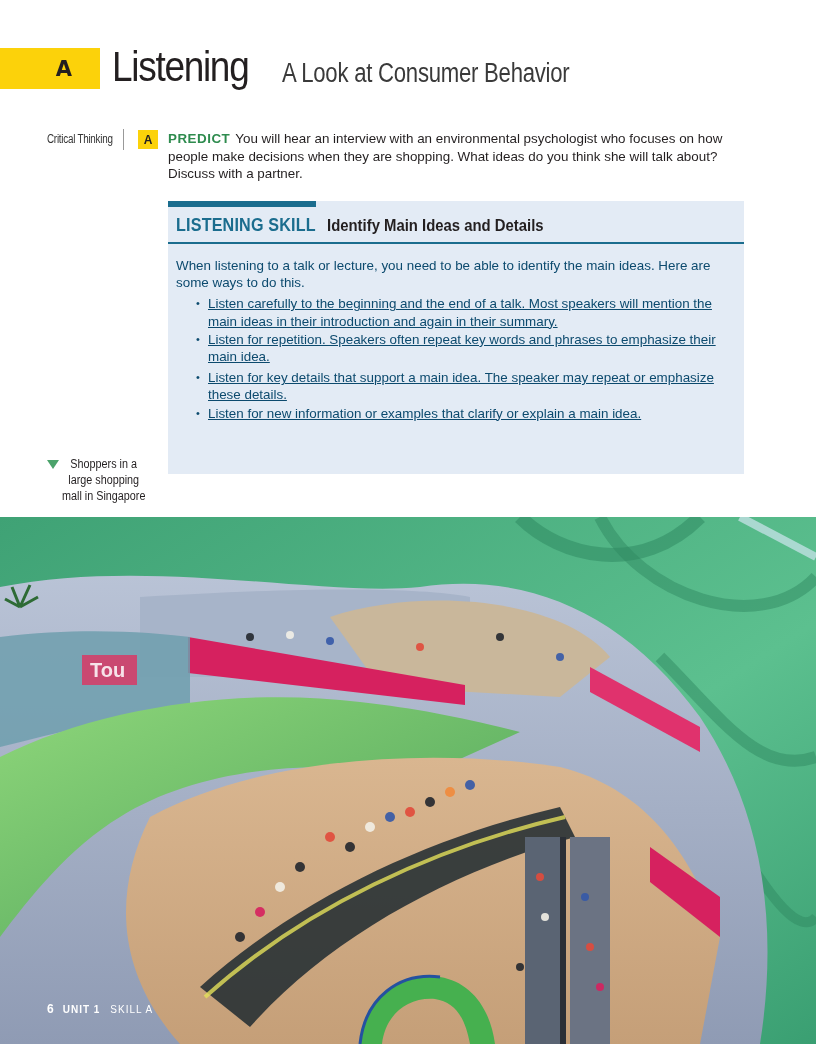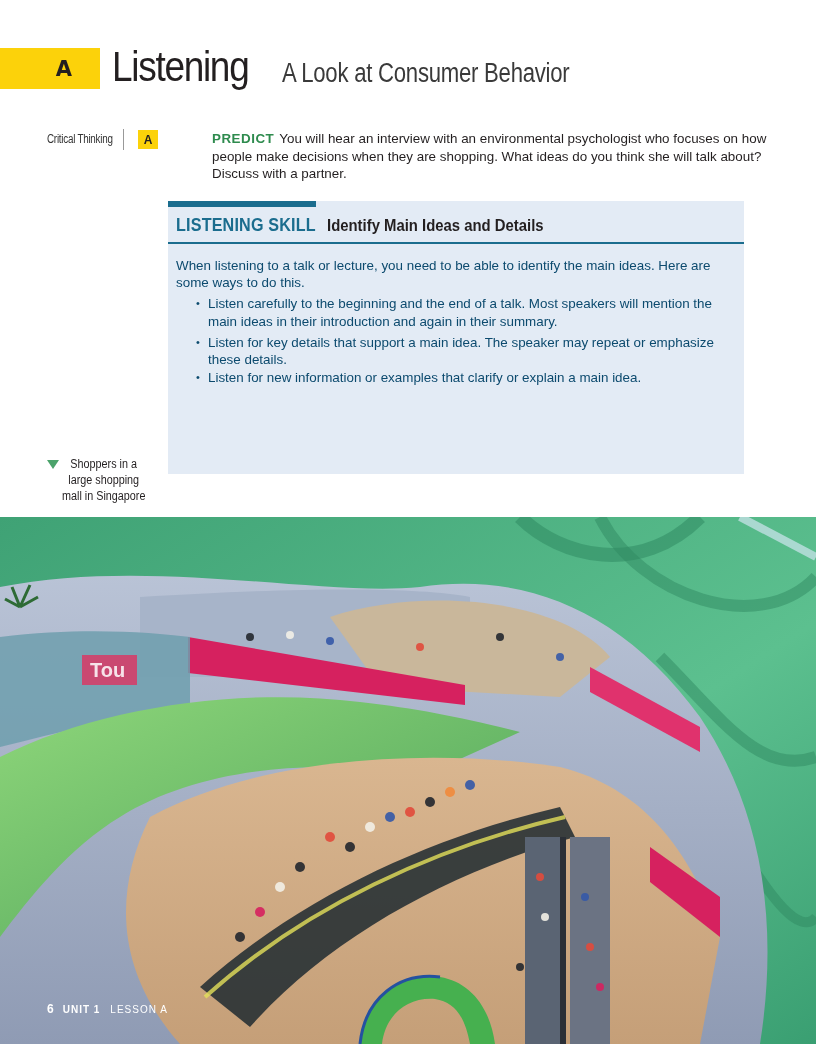--- a/index.html
+++ b/index.html
@@ -13,34 +13,34 @@
                 font-size:43px; letter-spacing:-1.5px; color:#231f20; transform:scaleX(0.86); transform-origin:left top; white-space:nowrap; }
   .title-sub { position:absolute; left:282px; top:58px; font-family:"Liberation Sans", sans-serif; font-size:27px;
                color:#3a3a3a; transform:scaleX(0.82); transform-origin:left top; white-space:nowrap; letter-spacing:-0.3px; }
 
   .side-label { position:absolute; left:47px; top:132px; font-size:12px; color:#333; transform:scaleX(0.82);
                 transform-origin:left top; white-space:nowrap; letter-spacing:-0.3px; }
   .side-divider { position:absolute; left:123px; top:129px; width:1px; height:21px; background:#999; }
 
   .activity-badge { position:absolute; left:138px; top:130px; width:20px; height:19px; background:#fcd20a;
                     display:flex; align-items:center; justify-content:center; font-weight:bold; font-size:12px; color:#231f20; }
-  .activity { position:absolute; left:168px; top:130px; width:580px; font-size:13.4px; line-height:17.5px; color:#231f20;margin-left:44px; }
+  .activity { position:absolute; left:168px; top:130px; width:580px; font-size:13.4px; line-height:17.5px; color:#231f20; }
   .activity .predict { color:#2e8b4e; font-weight:bold; letter-spacing:0.5px; margin-right:5px; }
 
   .skill-box { position:absolute; left:168px; top:201px; width:576px; height:273px; background:#e3ebf5; }
   .skill-accent { position:absolute; left:168px; top:201px; width:148px; height:6px; background:#1b6d8e; }
   .skill-header { position:absolute; left:176px; top:214px; white-space:nowrap; }
   .skill-tag { font-weight:bold; color:#1b6d8e; font-size:19px; letter-spacing:0.2px; display:inline-block;
                transform:scaleX(0.85); transform-origin:left center; }
   .skill-title { position:absolute; left:151px; top:3px; font-weight:bold; font-size:16px; color:#231f20;
                  transform:scaleX(0.93); transform-origin:left center; white-space:nowrap; }
   .skill-rule { position:absolute; left:168px; top:242px; width:576px; height:1.5px; background:#1b6d8e; }
   .skill-body { position:absolute; left:176px; top:257px; width:562px; font-size:13.4px; line-height:17.2px; color:#0c4a6e; }
   .skill-body p { margin:0 0 4px 0; }
-  .skill-body ul { list-style:none; margin:0 0 4px 0; padding:0 0 0 20px; }
+  .skill-body ul { list-style:none; margin:0 0 4px 0; padding:0 0 0 20px;text-decoration:underline; }
   .skill-body li { position:relative; padding-left:12px; margin-bottom:1px; }
   .skill-body li::before { content:"\2022"; position:absolute; left:0; top:0; font-size:11px; }
 
   .caption { position:absolute; left:47px; top:456px; width:110px; font-size:12px; line-height:16px; color:#231f20;text-align:center; }
   .caption .tri { position:absolute; left:0; top:4px; width:0; height:0; border-left:6px solid transparent;
                   border-right:6px solid transparent; border-top:9px solid #4ba36b; }
   .caption .text { display:block; padding-left:16px; transform:scaleX(0.9); transform-origin:left top; }
 
   .photo { position:absolute; left:0; top:517px; width:816px; height:527px; overflow:hidden; background:#ec4899; }
   .photo svg { display:block; }
@@ -71,20 +71,21 @@
 <div class="skill-accent"></div>
 <div class="skill-header">
   <span class="skill-tag">LISTENING SKILL</span>
   <span class="skill-title">Identify Main Ideas and Details</span>
 </div>
 <div class="skill-rule"></div>
 <div class="skill-body">
   <p>When listening to a talk or lecture, you need to be able to identify the main ideas. Here are some ways to do this.</p>
   <ul>
     <li>Listen carefully to the beginning and the end of a talk. Most speakers will mention the main ideas in their introduction and again in their summary.</li>
+    <li>Listen for repetition. Speakers often repeat key words and phrases to emphasize their main idea.</li>
   </ul>
   <ul>
     <li>Listen for key details that support a main idea. The speaker may repeat or emphasize these details.</li>
     <li>Listen for new information or examples that clarify or explain a main idea.</li>
   </ul>
 </div>
 
 <div class="caption">
   <span class="tri"></span>
   <span class="text">Shoppers in a large shopping mall in Singapore</span>
@@ -174,14 +175,14 @@
       <circle cx="500" cy="120" r="4" fill="#23272e"></circle>
         <circle cx="560" cy="140" r="4" fill="#3559a8"></circle>
     </g>
 
     <path d="M20 90 L12 70 M20 90 L30 68 M20 90 L5 82 M20 90 L38 80" stroke="#2e6b35" stroke-width="3"></path>
     <text x="90" y="160" font-family="Liberation Sans, sans-serif" font-weight="bold" font-size="20" fill="#ffffff" opacity="0.85">Tou</text>
   </svg>
 </div>
 
 <div class="footer">
-  <span class="page-num">6</span><span class="unit">UNIT 1</span><span>LESSON A</span>
+  <span class="page-num">6</span><span class="unit">UNIT 1</span><span>SKILL A</span>
 </div>
 
 </body></html>

